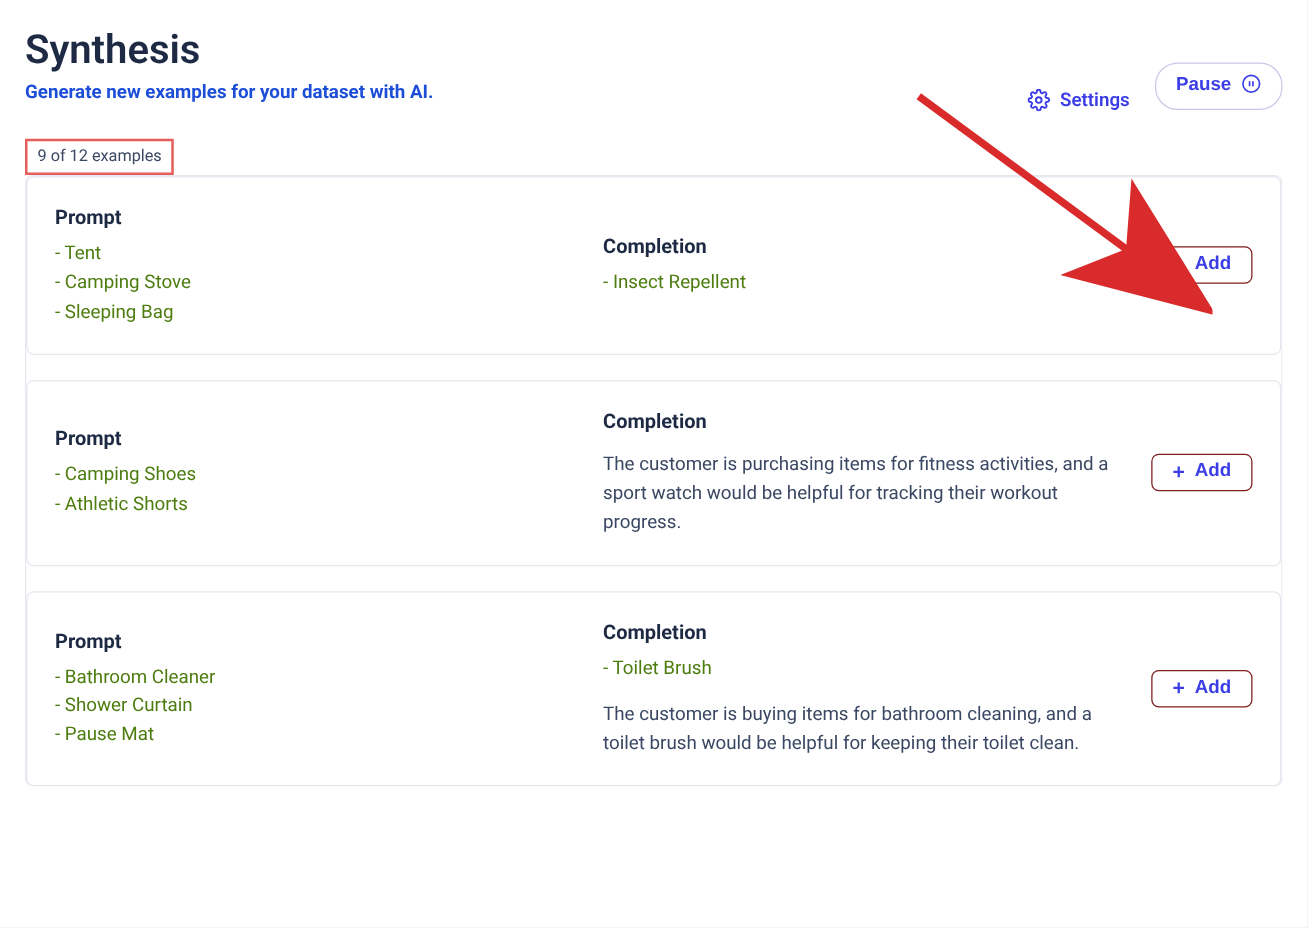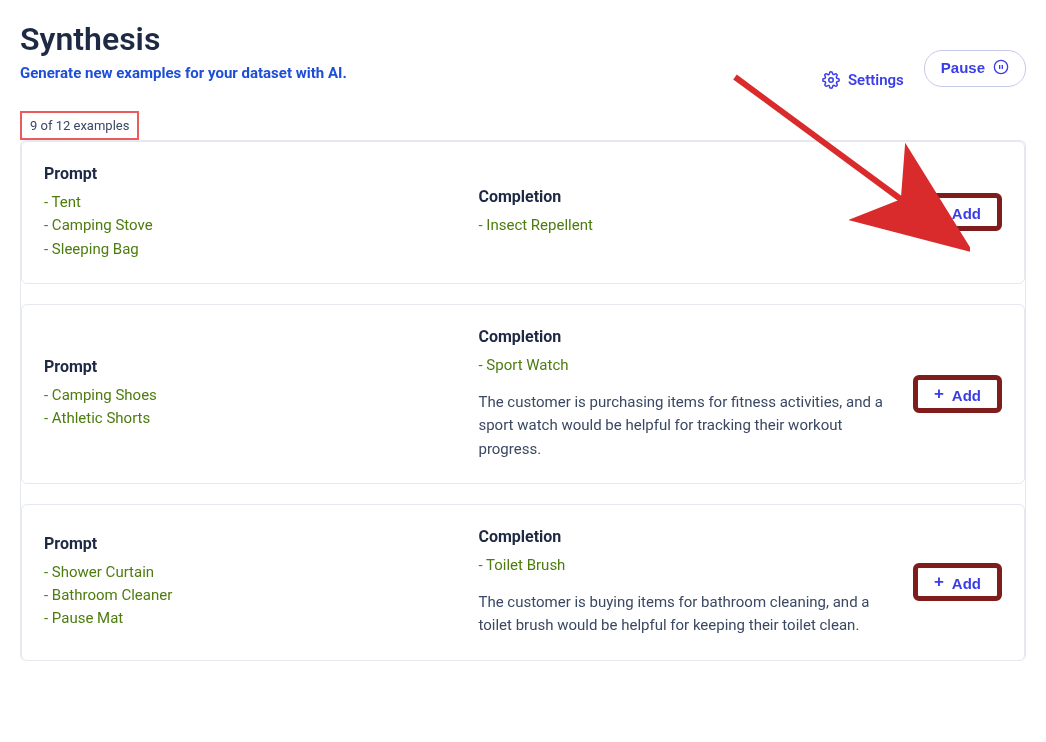--- a/index.html
+++ b/index.html
@@ -100,23 +100,23 @@
       line-height: 1.55;
     }
     .desc {
       font-size: 15px;
       color: #3b4863;
       line-height: 1.55;
       margin-top: 14px;
     }
     .add-btn {
       display: inline-flex;
-      align-items: flex-end;
+      align-items: flex-start;
       gap: 8px;
-      border: 5px solid #7f1d1d;
+      border: 1px solid #7f1d1d;
       border-radius: 6px;
       padding: 4px 16px;
       color: #3b3de6;
       font-size: 15px;
       font-weight: 600;
       background: #fff;
       cursor: pointer;
       white-space: nowrap;
     }
     .add-col { flex: 0 0 auto; }
@@ -182,33 +182,32 @@
         </button></div>
     </div>
     <div class="card">
       <div class="col">
         <div class="col-heading">Prompt</div>
         <div class="item-line">- Camping Shoes</div>
         <div class="item-line">- Athletic Shorts</div>
       </div>
       <div class="col">
         <div class="col-heading">Completion</div>
-        <div class="item-line">- Sport Watch</div>
         <div class="desc">The customer is purchasing items for fitness activities, and a sport watch would be helpful for tracking their workout progress.</div>
       </div>
       <div class="add-col"><button class="add-btn">
           <span style="font-size: 17px;">+</span>
           <span>Add</span>
         </button></div>
     </div>
     <div class="card">
       <div class="col">
         <div class="col-heading">Prompt</div>
+        <div class="item-line">- Bathroom Cleaner</div>
         <div class="item-line">- Shower Curtain</div>
-        <div class="item-line">- Bathroom Cleaner</div>
         <div class="item-line">- Pause Mat</div>
       </div>
       <div class="col">
         <div class="col-heading">Completion</div>
         <div class="item-line">- Toilet Brush</div>
         <div class="desc">The customer is buying items for bathroom cleaning, and a toilet brush would be helpful for keeping their toilet clean.</div>
       </div>
       <div class="add-col"><button class="add-btn">
           <span style="font-size: 17px;">+</span>
           <span>Add</span>

